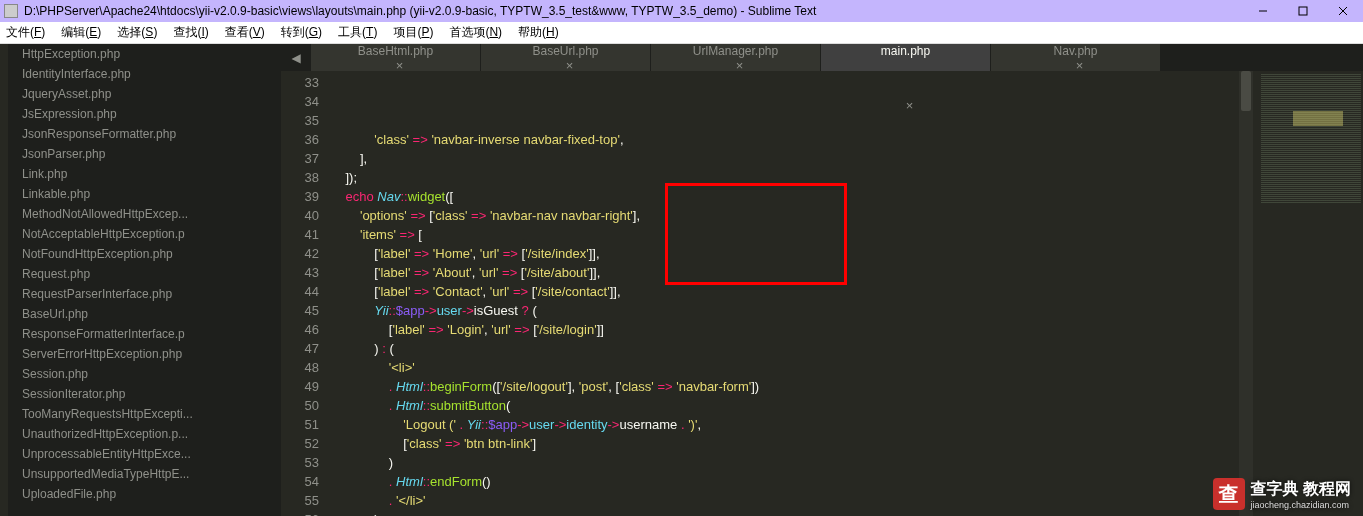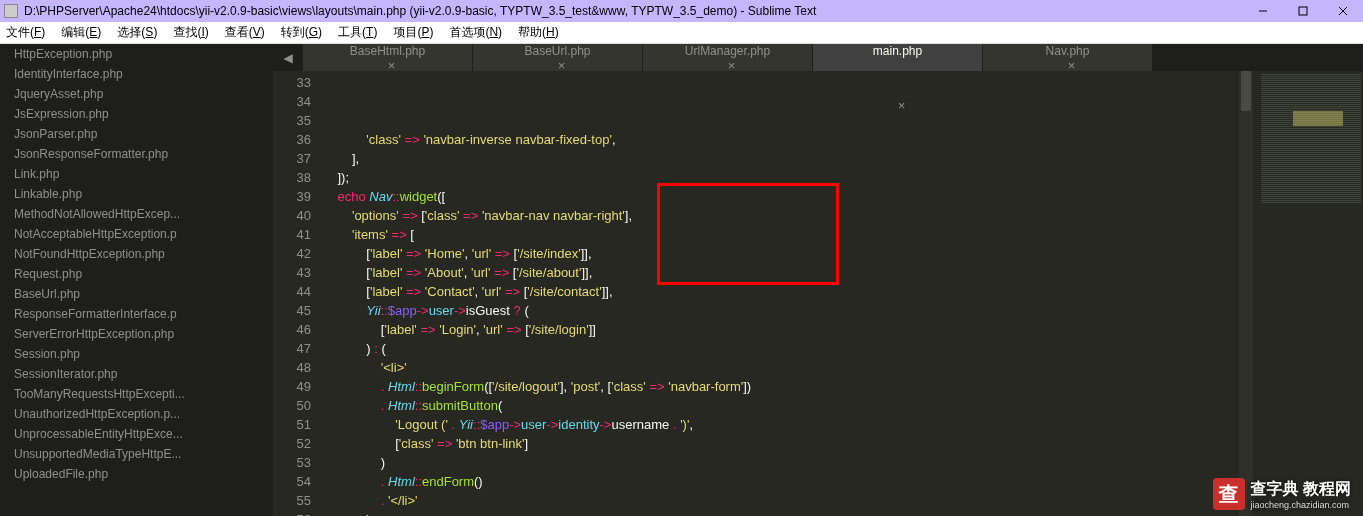--- a/index.html
+++ b/index.html
@@ -10,21 +10,21 @@
 .titlebar-text { flex: 1; font-size: 12px; }
 .win-controls { position: absolute; right: 0; top: 0; display: flex; }
 .win-btn { width: 40px; height: 22px; display: flex; align-items: center; justify-content: center; color: #000; font-size: 10px; }
 .win-btn svg { width: 10px; height: 10px; stroke: #000; fill: none; }
 
 .menubar { background: #fff; color: #000; height: 22px; display: flex; align-items: center; padding: 0 6px; font-size: 12px; gap: 16px; border-bottom: 1px solid #ddd; }
 .menu-item u { text-decoration: underline; }
 
 .main-area { display: flex; height: calc(100% - 44px); }
 
-.sidebar { width: 273px; background: #1e1f1c; overflow: hidden; }
+.sidebar { width: 273px; background: #1e1f1c; overflow: hidden; margin-left: 8px; }
 .sidebar-item { color: #8f908a; font-size: 12px; padding: 3px 0 3px 14px; cursor: pointer; white-space: nowrap; overflow: hidden; text-overflow: ellipsis; }
 
 .editor-area { flex: 1; display: flex; flex-direction: column; position: relative; }
 
 .tabbar { background: #1e1f1c; height: 27px; display: flex; align-items: stretch; padding-left: 30px; }
 .tab-nav-left { position: absolute; left: 0; top: 0; width: 30px; height: 27px; display: flex; align-items: center; justify-content: center; color: #8f908a; font-size: 12px; }
 .tab { background: #34352f; color: #8f908a; min-width: 170px; display: flex; align-items: center; padding: 0 10px; font-size: 12px; border-right: 1px solid #1e1f1c; position: relative; flex-direction: column; }
 .tab.active { background: #404040; color: #f8f8f2; gap: 40px; }
 .tab-text { flex: 1; }
 .tab-close { color: #8f908a; font-size: 13px; margin-left: 8px; }
@@ -97,28 +97,29 @@
   <span class="menu-item">帮助(<u>H</u>)</span>
 </div>
 
 <div class="main-area">
 
   <div class="sidebar" id="sidebar">
       <div class="sidebar-item">HttpException.php</div>
       <div class="sidebar-item">IdentityInterface.php</div>
       <div class="sidebar-item">JqueryAsset.php</div>
       <div class="sidebar-item">JsExpression.php</div>
+      <div class="sidebar-item">JsonResponseFormatter.php</div>
       <div class="sidebar-item">JsonParser.php</div>
-      <div class="sidebar-item">JsonResponseFormatter.php</div>
       <div class="sidebar-item">Link.php</div>
       <div class="sidebar-item">Linkable.php</div>
       <div class="sidebar-item">MethodNotAllowedHttpExcep...</div>
       <div class="sidebar-item">NotAcceptableHttpException.p</div>
       <div class="sidebar-item">NotFoundHttpException.php</div>
       <div class="sidebar-item">Request.php</div>
+      <div class="sidebar-item">RequestParserInterface.php</div>
       <div class="sidebar-item">BaseUrl.php</div>
       <div class="sidebar-item">ResponseFormatterInterface.p</div>
       <div class="sidebar-item">ServerErrorHttpException.php</div>
       <div class="sidebar-item">Session.php</div>
       <div class="sidebar-item">SessionIterator.php</div>
       <div class="sidebar-item">TooManyRequestsHttpExcepti...</div>
       <div class="sidebar-item">UnauthorizedHttpException.p...</div>
       <div class="sidebar-item">UnprocessableEntityHttpExce...</div>
       <div class="sidebar-item">UnsupportedMediaTypeHttpE...</div>
       <div class="sidebar-item">UploadedFile.php</div>

